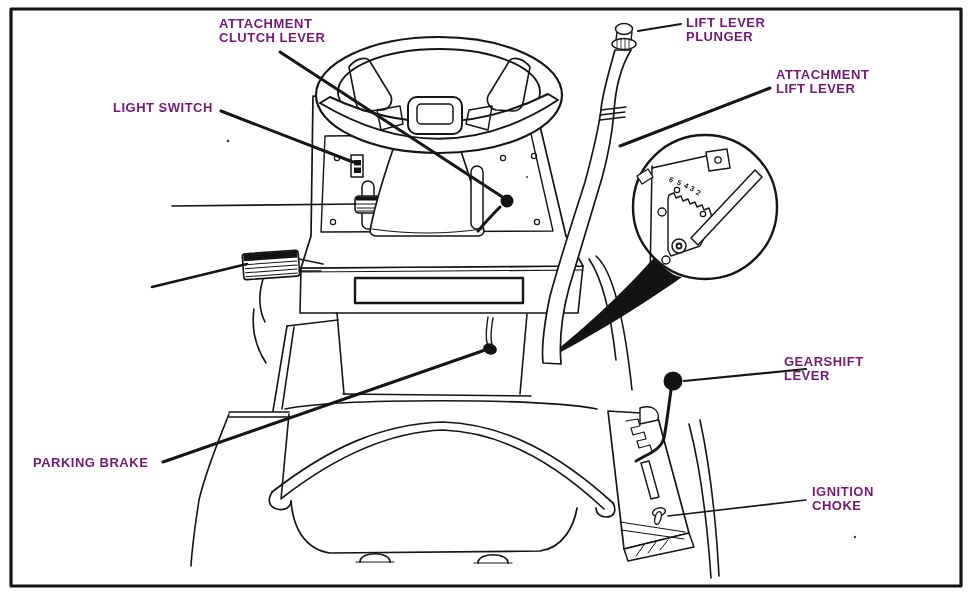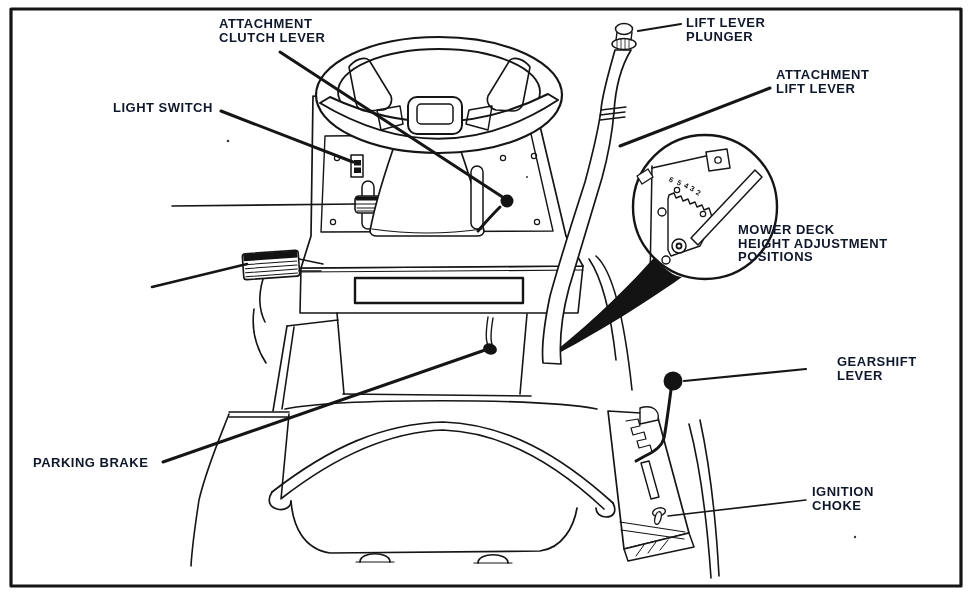--- a/index.html
+++ b/index.html
@@ -1,19 +1,19 @@
 <!DOCTYPE html>
 <html><head>
 <meta charset="utf-8">
 <style>
   html,body{margin:0;padding:0;background:#fff;}
   #page{position:relative;width:972px;height:595px;background:#fff;overflow:hidden;
         font-family:"Liberation Sans",sans-serif;}
   .lbl{position:absolute;font-weight:700;font-size:13px;line-height:13.5px;
-       letter-spacing:.5px;color:#0f172a;white-space:pre-line;
+       letter-spacing:.5px;color:#701a75;white-space:pre-line;
        transform-origin:left top;}
   svg{position:absolute;left:0;top:0;}
   .ink{stroke:#151515;fill:none;stroke-linecap:round;stroke-linejoin:round;}
   .wfill{fill:#ffffff;stroke:#151515;stroke-linejoin:round;}
   .bfill{fill:#131313;stroke:none;}
 </style>
 </head>
 <body>
 
 <div id="page">
@@ -196,20 +196,17 @@
 </svg>
 
 <div class="lbl" style="left:219px;top:17px">ATTACHMENT
 CLUTCH LEVER</div>
 <div class="lbl" style="left:113px;top:101px">LIGHT SWITCH</div>
 <div class="lbl" style="left:33px;top:456px">PARKING BRAKE</div>
 <div class="lbl" style="left:686px;top:16px">LIFT LEVER
 PLUNGER</div>
 <div class="lbl" style="left:776px;top:68px">ATTACHMENT
 LIFT LEVER</div>
-<div class="lbl" style="left:738px;top:223px">MOWER DECK
-HEIGHT ADJUSTMENT
-POSITIONS</div>
-<div class="lbl" style="left:837px;top:355px">GEARSHIFT
+<div class="lbl" style="left:784px;top:355px">GEARSHIFT
 LEVER</div>
 <div class="lbl" style="left:812px;top:485px">IGNITION
 CHOKE</div>
 </div>
 
 </body></html>

